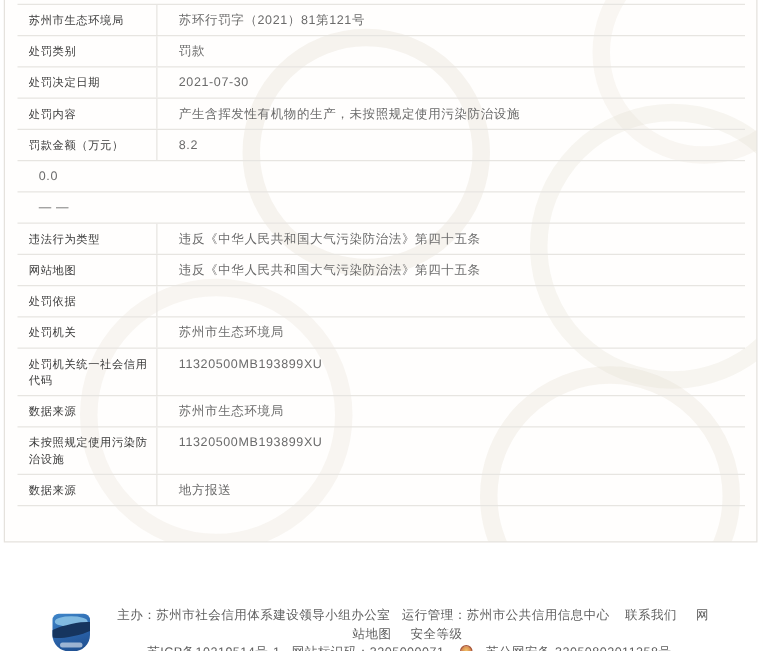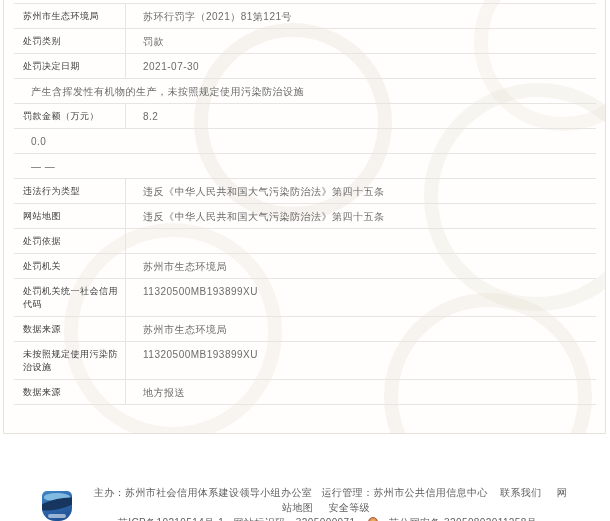--- a/index.html
+++ b/index.html
@@ -62,20 +62,21 @@
       </div>
       <div class="row">
         <div class="cell-label">处罚类别</div>
         <div class="cell-value">罚款</div>
       </div>
       <div class="row">
         <div class="cell-label">处罚决定日期</div>
         <div class="cell-value">2021-07-30</div>
       </div>
       <div class="row">
+        <div class="cell-label">处罚内容</div>
         <div class="cell-value">产生含挥发性有机物的生产，未按照规定使用污染防治设施</div>
       </div>
       <div class="row">
         <div class="cell-label">罚款金额（万元）</div>
         <div class="cell-value">8.2</div>
       </div>
       <div class="row">
         <div class="cell-value">0.0</div>
       </div>
       <div class="row">

